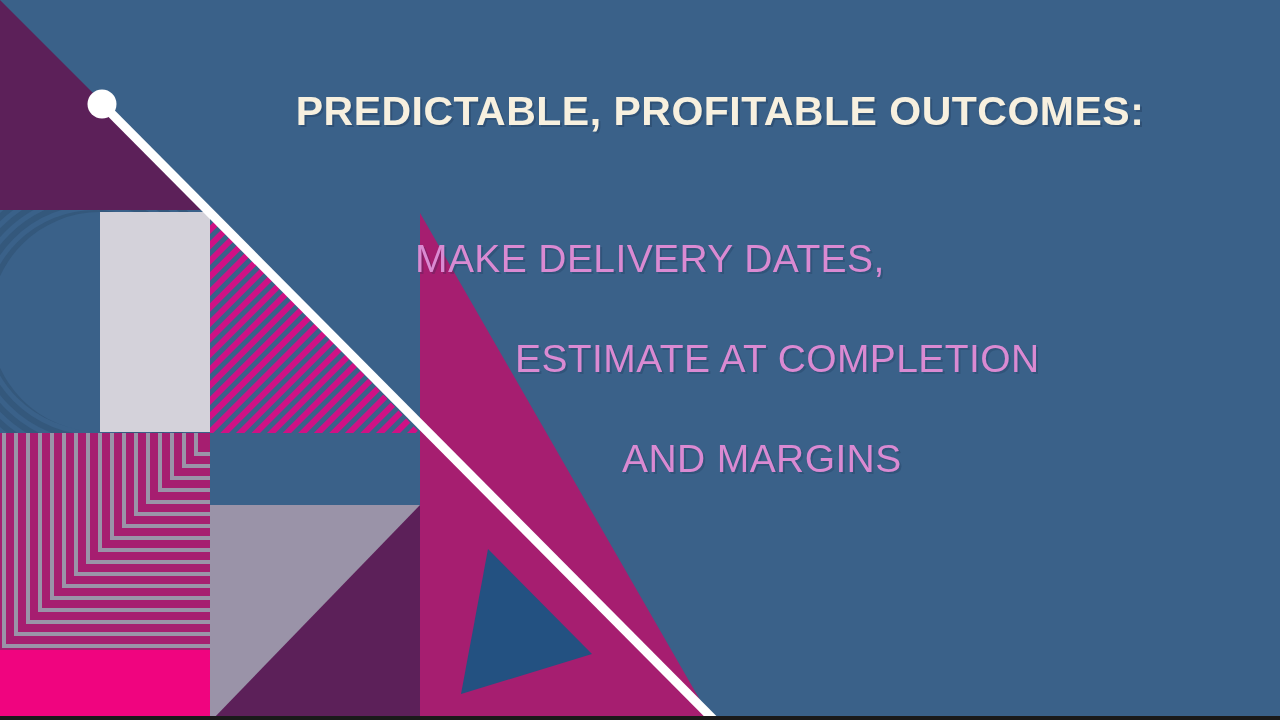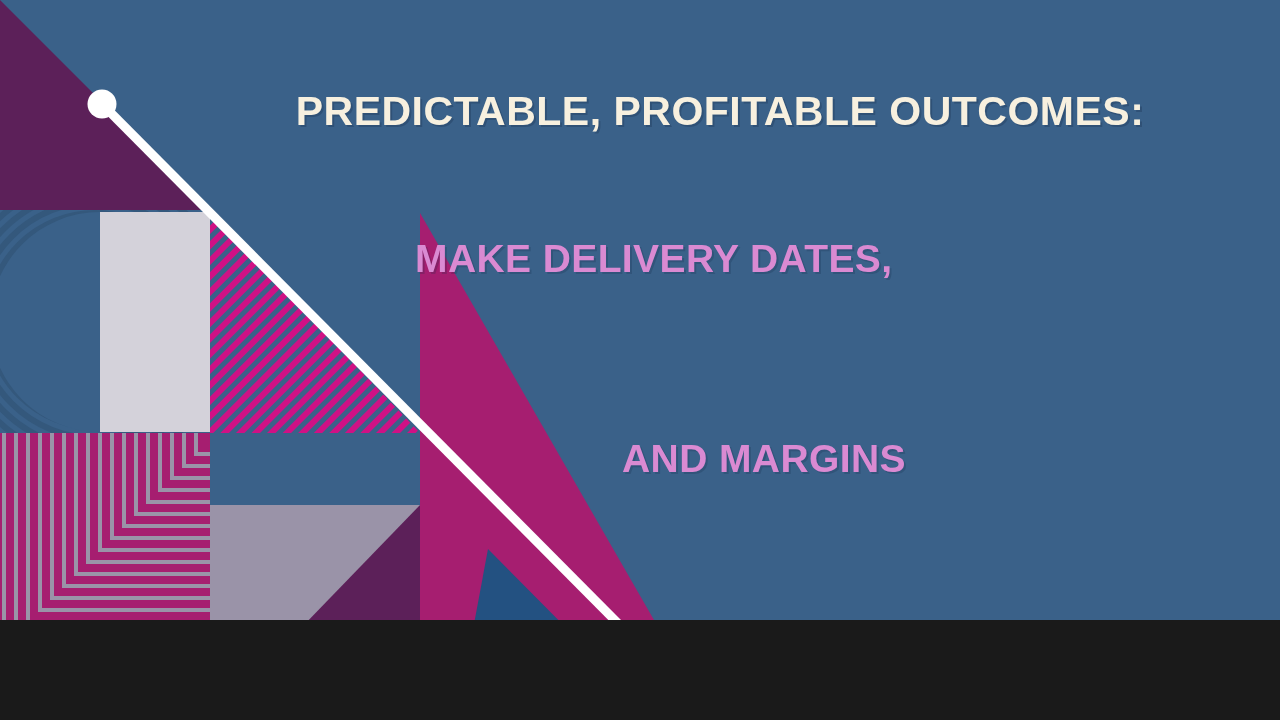--- a/index.html
+++ b/index.html
@@ -3,21 +3,21 @@
 <meta charset="utf-8">
 <style>
   html, body {
     margin: 0;
     padding: 0;
     background: #1a1a1a;
   }
   #slide {
     position: relative;
     width: 1280px;
-    height: 620px;
+    height: 716px;
     overflow: hidden;
     font-family: "Liberation Sans", sans-serif;
     background: #4c1d95;
   }
   .layer {
     position: absolute;
     top: 0; left: 0;
     width: 1280px;
     height: 720px;
   }
@@ -41,21 +41,21 @@
     font-size: 41px;
     font-weight: bold;
     letter-spacing: 0.5px;
     color: #f7f0df;
     text-shadow: 2px 2px 0 rgba(20,40,70,0.28);
     white-space: nowrap;
   }
   .body-line {
     position: absolute;
     font-size: 39px;
-    font-weight: bold;
+    font-weight: normal;
     letter-spacing: 0.4px;
     color: #da8ad2;
     text-shadow: 2px 2px 0 rgba(20,40,70,0.22);
     white-space: nowrap;
   }
   .body-line.l0 { left: 205px; top: 237px; }
   .body-line.l1 { left: 305px; top: 337px; }
   .body-line.l2 { left: 412px; top: 437px; }
   .body-line.l3 { left: 500px; top: 537px; }
 </style>
@@ -161,16 +161,17 @@
 
     <line x1="102" y1="104" x2="716" y2="722" stroke="#ffffff" stroke-width="9"></line>
 
     <circle cx="102" cy="104" r="14.5" fill="#ffffff"></circle>
   </svg>
 
   <div id="text-block">
     <div class="headline">PREDICTABLE, PROFITABLE OUTCOMES:</div>
 
     <div class="body-line l0">MAKE DELIVERY DATES,</div>
+    <div class="body-line l1">ESTIMATE AT COMPLETION</div>
     <div class="body-line l2">AND MARGINS</div>
   </div>
 
 </div>
 
 </body></html>

